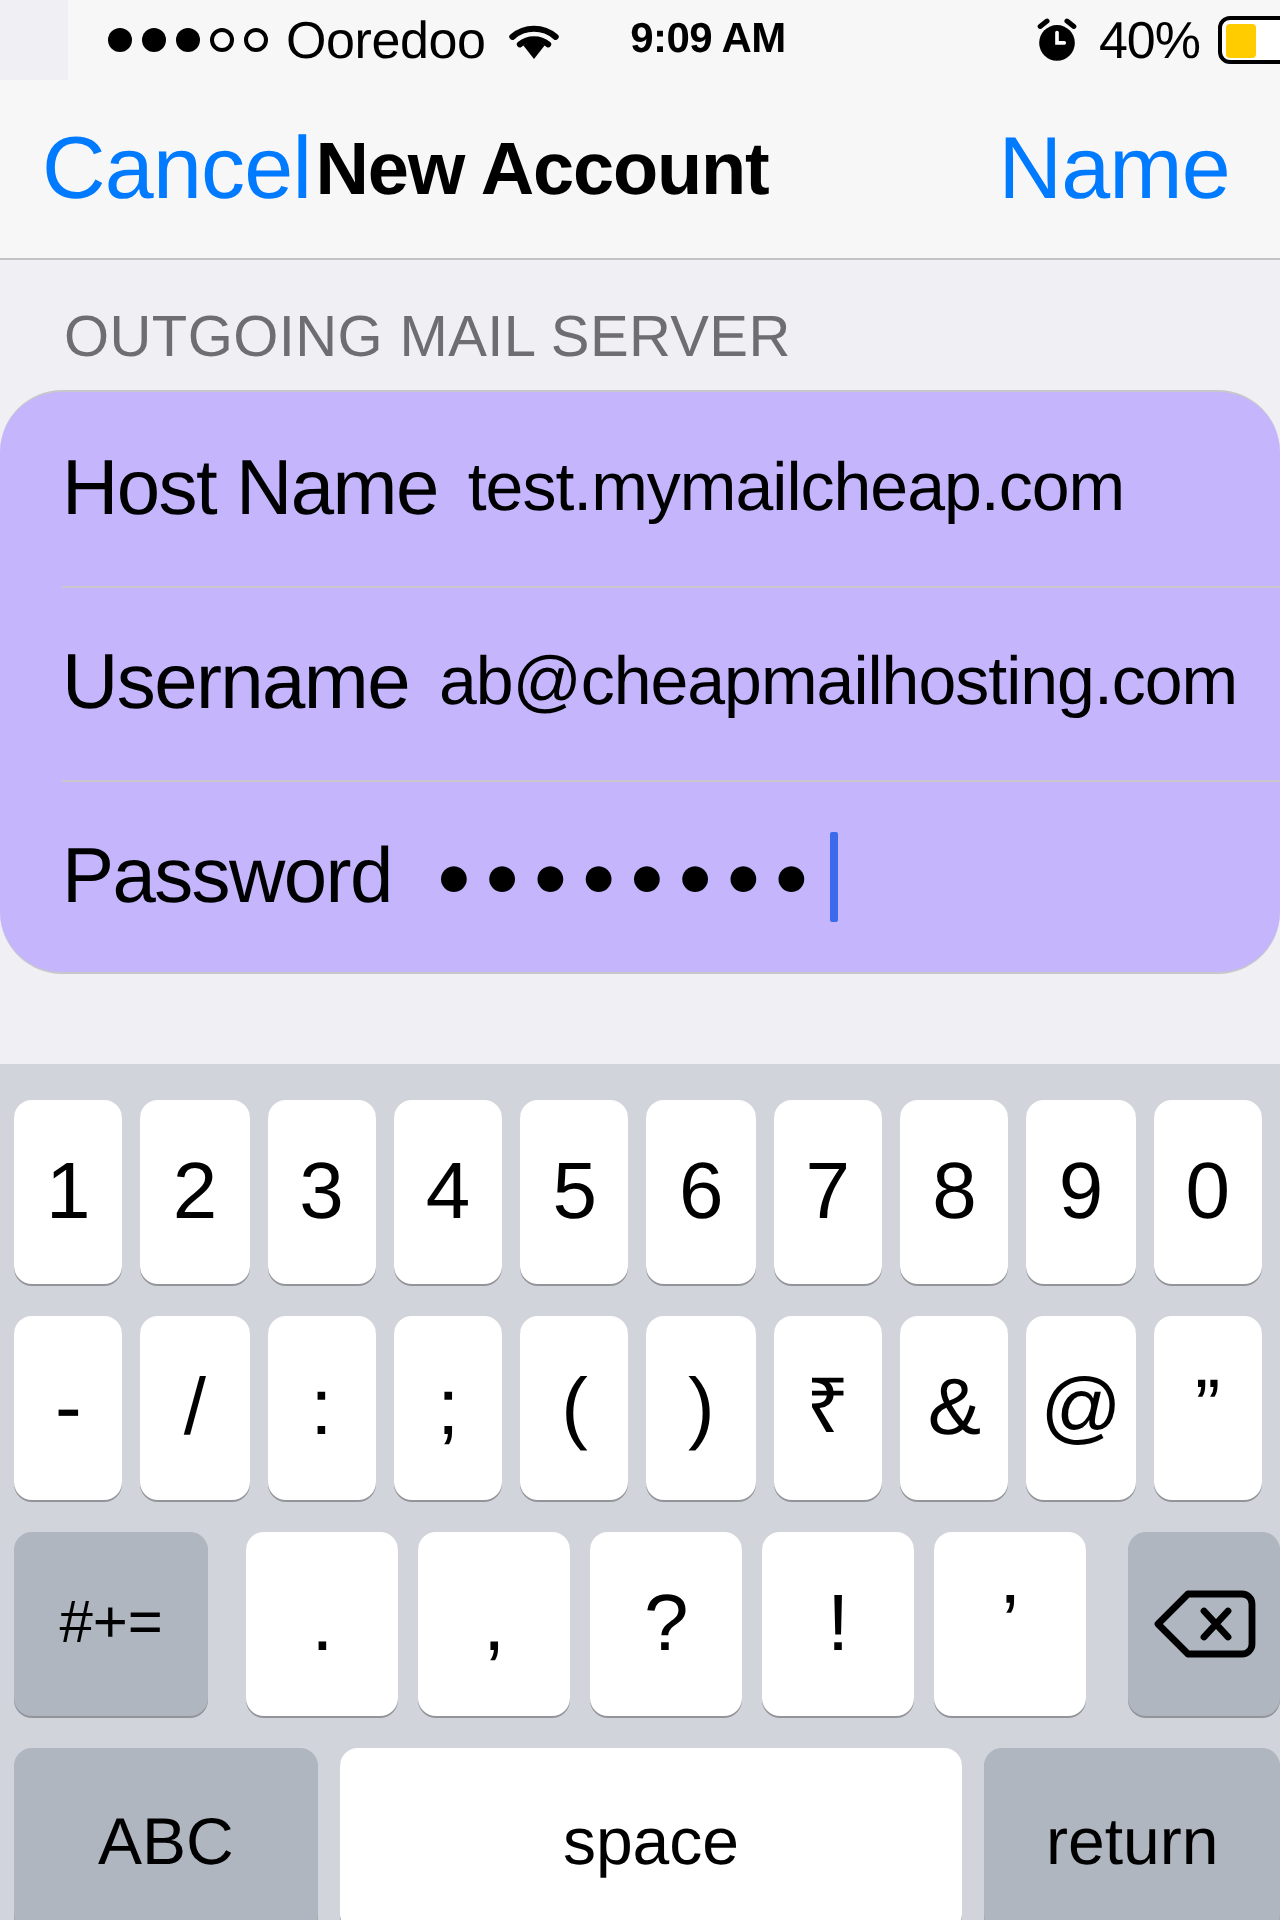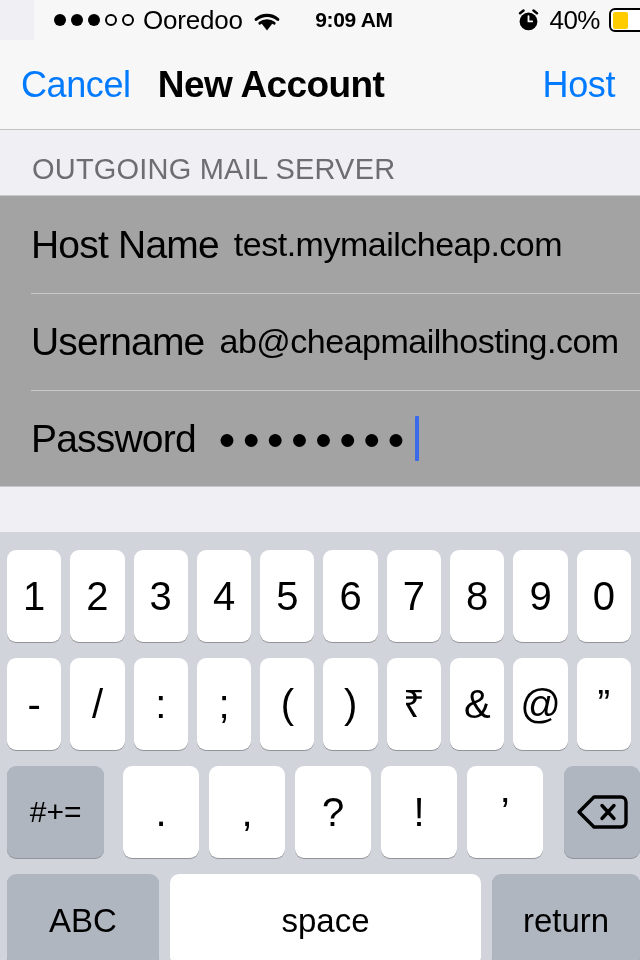--- a/index.html
+++ b/index.html
@@ -43,21 +43,21 @@
     background:#000; border-radius:0 3px 3px 0;
   }
 
   
   .navbar {
     position:absolute; top:40px; left:0; width:640px; height:90px;
     background:#F7F7F7; border-bottom:1px solid #C3C3C5;
     display:flex; align-items:center;
   }
   .nav-btn {
-    position:absolute; font-size:36px; color:#007AFF; letter-spacing:-0.4px;
+    position:absolute; font-size:44px; color:#007AFF; letter-spacing:-0.4px;
     background:none; border:none; font-family:inherit; cursor:pointer; padding:0;
   }
   .nav-cancel { left:21px; }
   .nav-next  { right:25px; }
   .nav-title {
     position:absolute; left:0; width:542px; text-align:center;
     font-size:37px; font-weight:bold; color:#000; letter-spacing:-0.6px;
   }
 
   
@@ -65,22 +65,22 @@
     position:absolute; top:131px; left:0; width:592px; height:64px;
     background:#EFEFF4;
     display:flex; align-items:flex-end;
     padding:0 0 9px 32px;
     font-size:29px; color:#6D6D72; letter-spacing:0.2px;
   }
 
   
   .table {
     position:absolute; top:195px; left:0; width:640px; height:292px;
-    background:#a3a3a3;
-    border-top:1px solid #C8C7CC; border-bottom:1px solid #C8C7CC;
+    background:#c4b5fd;
+    border-top:1px solid #C8C7CC; border-bottom:1px solid #C8C7CC;border-radius:31px;
   }
   .row {
     position:relative; height:97px;
     display:flex; align-items:center;
     padding-left:31px;
   }
   .row + .row::before {
     content:""; position:absolute; top:0; left:31px; right:0; height:1px; background:#C8C7CC;
   }
   .row-label { font-size:39px; color:#000; letter-spacing:-0.8px; white-space:nowrap; }
@@ -164,21 +164,21 @@
         <span class="batt-body"></span>
         <span class="batt-fill" id="batt-fill" style="width: 15.2px; background: rgb(255, 204, 0);"></span>
         <span class="batt-cap"></span>
       </span>
     </div>
   </div>
 
   <div class="navbar">
     <button class="nav-btn nav-cancel">Cancel</button>
     <div class="nav-title">New Account</div>
-    <button class="nav-btn nav-next">Host</button>
+    <button class="nav-btn nav-next">Name</button>
   </div>
 
   <div class="section-header">OUTGOING MAIL SERVER</div>
 
   <div class="table">
 
     <div class="row">
       <span class="row-label">Host Name</span>
       <span class="row-value">test.mymailcheap.com</span>
     </div>

